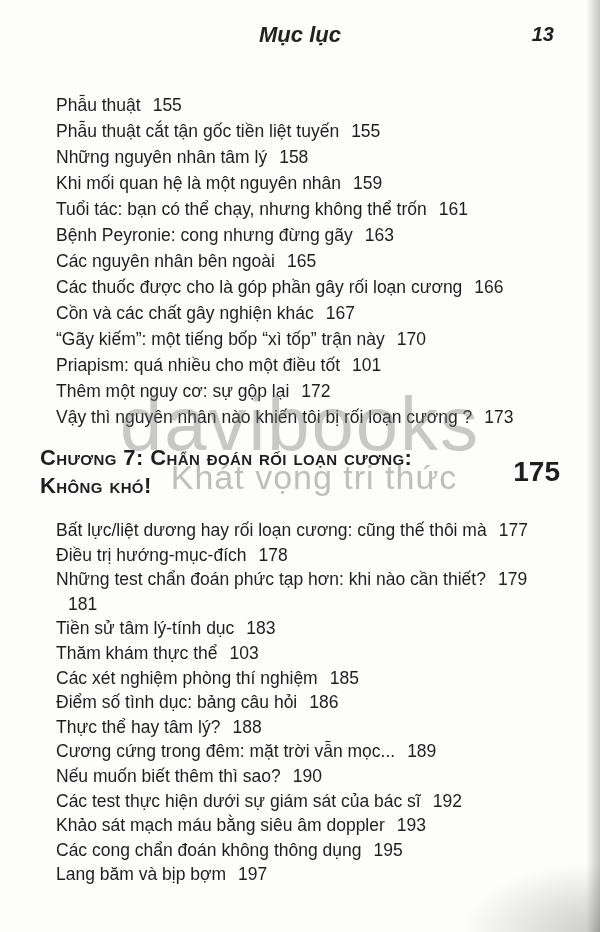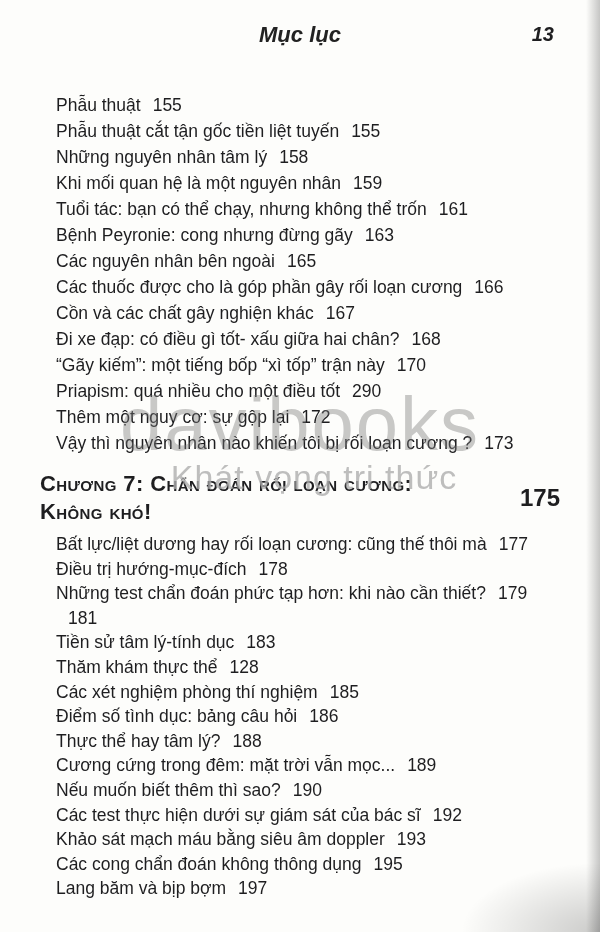--- a/index.html
+++ b/index.html
@@ -28,21 +28,21 @@
   }
   .header-page {
     position: absolute; right: 46px; top: 1px;
     font-style: italic; font-weight: bold;
     font-size: 20px;
   }
 
   
   .toc { margin: 0 40px 0 56px; }
   .toc-1 { margin-top: 36px; }
-  .toc-2 { margin-top: 6px; }
+  .toc-2 { margin-top: 18px; }
   .toc-row {
     display: flex; justify-content: flex-start; align-items: baseline;
     font-size: 17.5px;
     line-height: 26px;
     white-space: nowrap;
   }
   .toc-2 .toc-row { line-height: 24.6px; }
   .toc-title { overflow: hidden; text-overflow: ellipsis; }
   .toc-page { margin-left: 12px; }
 
@@ -54,21 +54,21 @@
   .chapter-text {
     font-variant: small-caps;
     font-weight: bold;
     font-size: 22px;
     line-height: 28px;
     letter-spacing: 0.4px;
   }
   .chapter-page {
     margin-left: auto;
     font-weight: bold;
-    font-size: 24px;
+    font-size: 28px;
   }
 
   
   .watermark {
     position: absolute; top: 384px; left: 0; right: 0;
     text-align: center;
     pointer-events: none;
     z-index: 5;
   }
   .wm-brand {
@@ -147,33 +147,29 @@
       <div class="toc-row">
         <span class="toc-title">Các thuốc được cho là góp phần gây rối loạn cương</span>
         <span class="toc-page">166</span>
       </div>
 
       <div class="toc-row">
         <span class="toc-title">Cồn và các chất gây nghiện khác</span>
         <span class="toc-page">167</span>
       </div>
 
-      <div class="toc-row">
-        <span class="toc-title">Đi xe đạp: có điều gì tốt- xấu giữa hai chân?</span>
-        <span class="toc-page">168</span>
-      </div>
 
       <div class="toc-row">
         <span class="toc-title">“Gãy kiếm”: một tiếng bốp “xì tốp” trận này</span>
         <span class="toc-page">170</span>
       </div>
 
       <div class="toc-row">
         <span class="toc-title">Priapism: quá nhiều cho một điều tốt</span>
-        <span class="toc-page">290</span>
+        <span class="toc-page">101</span>
       </div>
 
       <div class="toc-row">
         <span class="toc-title">Thêm một nguy cơ: sự gộp lại</span>
         <span class="toc-page">172</span>
       </div>
 
       <div class="toc-row">
         <span class="toc-title">Vậy thì nguyên nhân nào khiến tôi bị rối loạn cương ?</span>
         <span class="toc-page">173</span>
@@ -209,21 +205,21 @@
         <span class="toc-page">181</span>
       </div>
 
       <div class="toc-row">
         <span class="toc-title">Tiền sử tâm lý-tính dục</span>
         <span class="toc-page">183</span>
       </div>
 
       <div class="toc-row">
         <span class="toc-title">Thăm khám thực thể</span>
-        <span class="toc-page">128</span>
+        <span class="toc-page">103</span>
       </div>
 
       <div class="toc-row">
         <span class="toc-title">Các xét nghiệm phòng thí nghiệm</span>
         <span class="toc-page">185</span>
       </div>
 
       <div class="toc-row">
         <span class="toc-title">Điểm số tình dục: bảng câu hỏi</span>
         <span class="toc-page">186</span>

